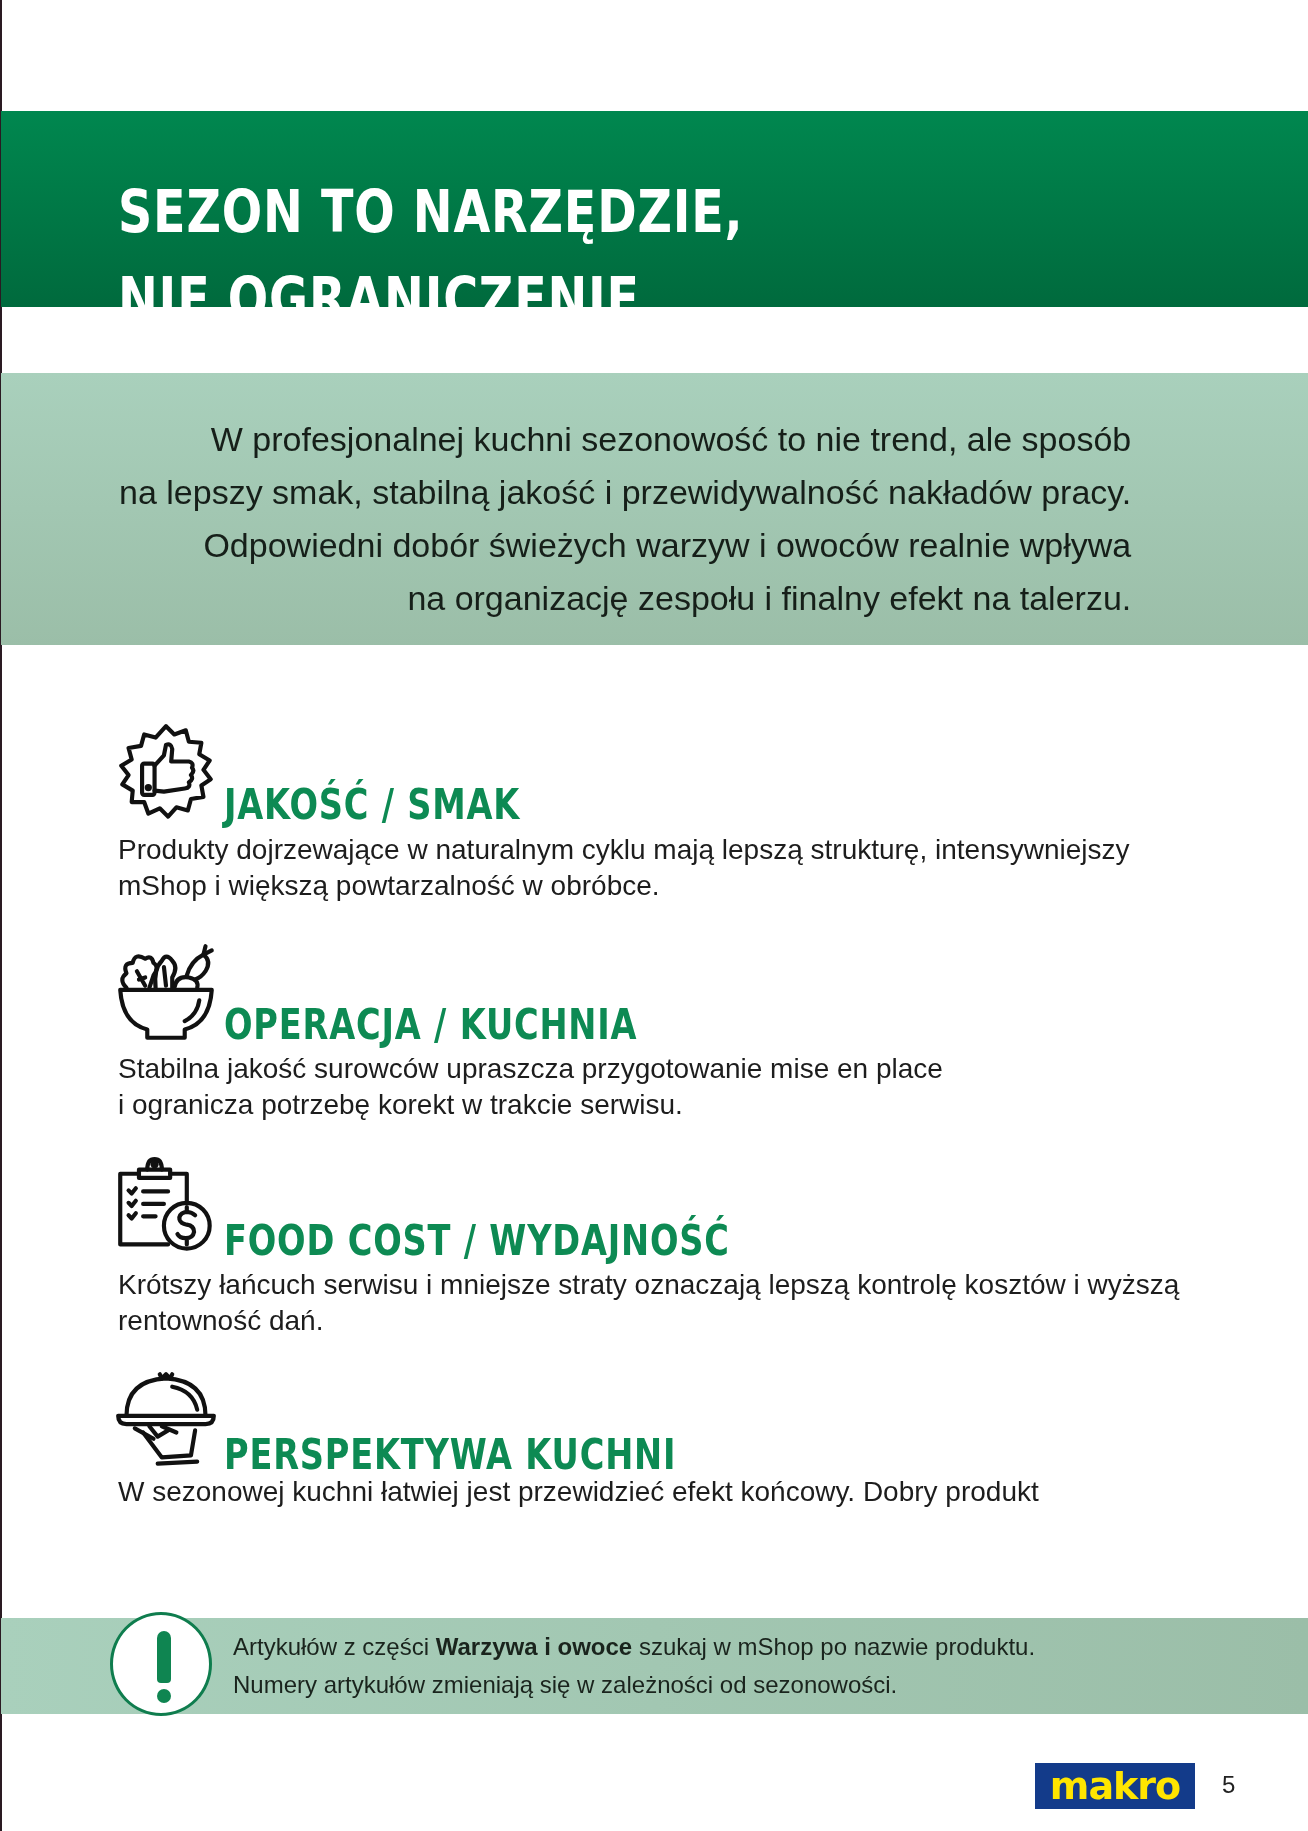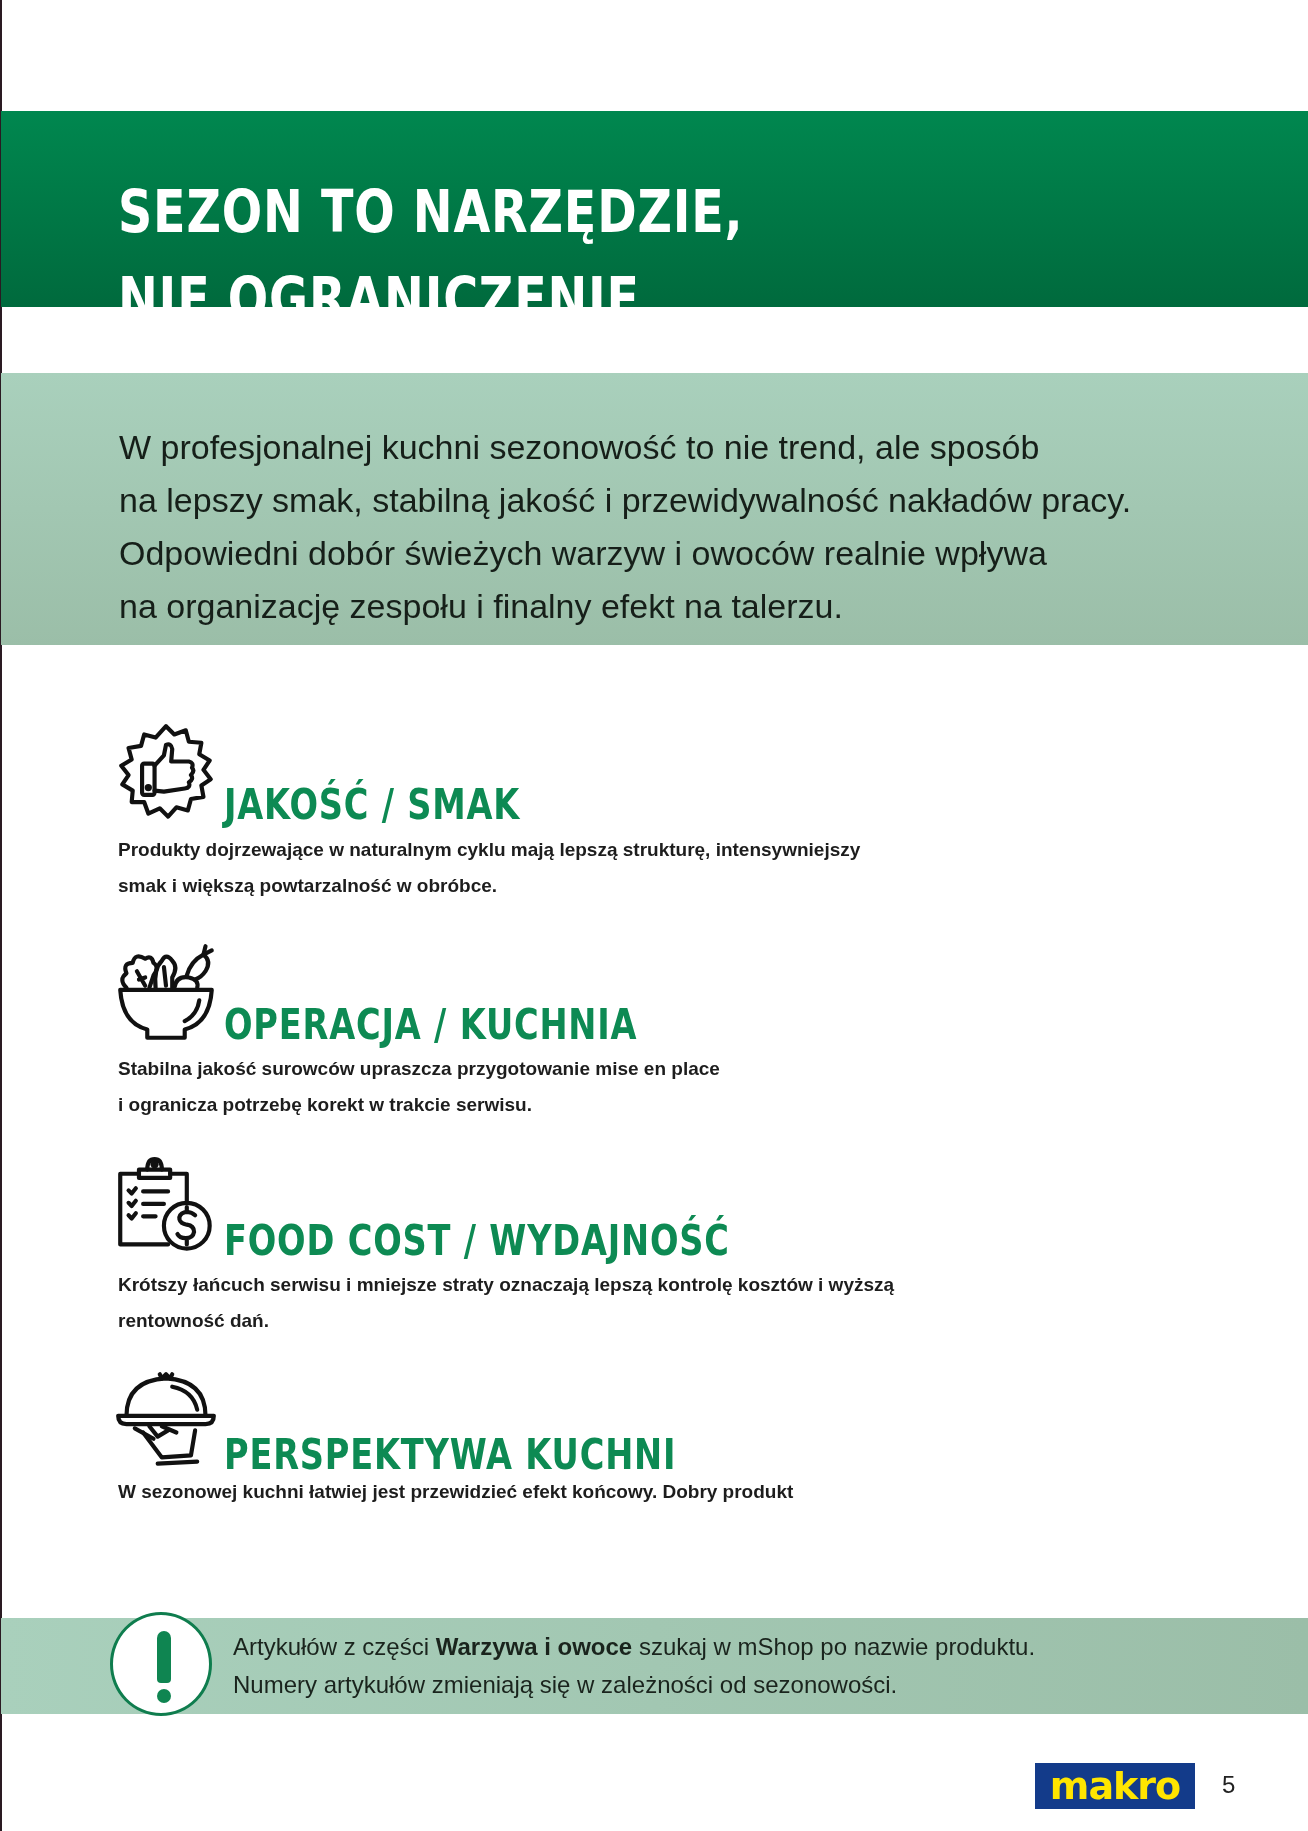--- a/index.html
+++ b/index.html
@@ -18,36 +18,37 @@
     position: absolute; left: 117px; top: 58px; margin: 0;
     color: #ffffff; font-family: "DejaVu Sans", sans-serif; font-weight: bold;
     font-size: 58px; line-height: 87px; letter-spacing: 1px;
     transform: scaleX(0.82); transform-origin: left top; white-space: nowrap;
   }
   .intro {
     position: absolute; left: 1px; top: 373px; width: 1307px; height: 272px;
     background: linear-gradient(#a9d0bc, #9bbea8);
   }
   .intro-text {
-    position: absolute; left: 118px; top: 48px; margin: 0;
+    position: absolute; left: 118px; top: 40px; margin: 0;
     font-size: 34px; line-height: 53px; color: #161f19; white-space: nowrap;
     font-family: "Liberation Sans", sans-serif;
+    text-align: right;
   }
   .section { position: absolute; left: 0; width: 1308px; }
   .section .icon { position: absolute; left: 112px; width: 108px; height: 104px; }
   .section .icon svg { width: 100%; height: 100%; }
   .section .heading {
     position: absolute; left: 224px; margin: 0;
     font-family: "DejaVu Sans", sans-serif; font-weight: bold;
     color: #0d8a53; font-size: 42px; line-height: 46px; letter-spacing: 1px;
     transform: scaleX(0.80); transform-origin: left top; white-space: nowrap;
   }
   .section .body {
     position: absolute; left: 118px; margin: 0;
-    font-size: 19px; line-height: 36px; color: #1d1d1d; white-space: nowrap; font-weight: bold;
+    font-size: 28px; line-height: 36px; color: #1d1d1d; white-space: nowrap;
   }
   .note {
     position: absolute; left: 1px; top: 1618px; width: 1307px; height: 96px;
     background: linear-gradient(90deg, #a9d0bc, #9bbea8);
   }
   .note-circle {
     position: absolute; left: 110px; top: 1612px; width: 102px; height: 104px;
     border-radius: 50%; background: #ffffff; border: 3px solid #0f7d4e; box-sizing: border-box;
   }
   .note-circle .bar {
@@ -101,21 +102,21 @@
     <svg viewBox="0 0 100 100" fill="none" stroke="#111" stroke-width="4" stroke-linejoin="round" stroke-linecap="round">
       <path d="M50 4 L58 12 L69 8 L72 19 L84 20 L82 31 L92 37 L86 46 L93 55 L84 61 L86 72 L74 74 L71 85 L60 82 L52 91 L44 83 L33 88 L29 77 L17 77 L18 66 L8 60 L14 51 L7 42 L17 36 L14 25 L26 23 L29 12 L40 15 Z"></path>
       <rect x="27" y="40" width="12" height="30" rx="2"></rect>
       <circle cx="33" cy="63" r="1.5" fill="#111"></circle>
       <path d="M39 42 L48 32 L50 22 Q55 20 56 26 L55 38 L72 38 Q77 39 75 44 Q78 47 74 51 Q77 55 72 58 Q74 63 68 64 L48 67 L39 66"></path>
     </svg>
   </div>
   <h2 class="heading" style="top:60px;">JAKOŚĆ / SMAK</h2>
   <p class="body" style="top:110px;">
     <span>Produkty dojrzewające w naturalnym cyklu mają lepszą strukturę, intensywniejszy</span><br>
-    <span>smak i większą powtarzalność w obróbce.</span>
+    <span>mShop i większą powtarzalność w obróbce.</span>
   </p>
 </div>
 
 <div class="section" style="top:940px;">
   <div class="icon" style="top:0;">
     <svg viewBox="0 0 100 100" fill="none" stroke="#111" stroke-width="4" stroke-linejoin="round" stroke-linecap="round">
       <path d="M6 48 L94 48 Q92 80 68 86 L68 94 L32 94 L32 86 Q8 80 6 48 Z"></path>
       <path d="M82 58 Q80 72 68 78"></path>
       <path d="M12 46 Q4 38 12 32 Q8 22 18 22 Q20 12 30 18 Q36 14 38 22 Q44 26 38 34 L34 46"></path>
       <path d="M22 30 L30 44 M24 38 L30 36"></path>

